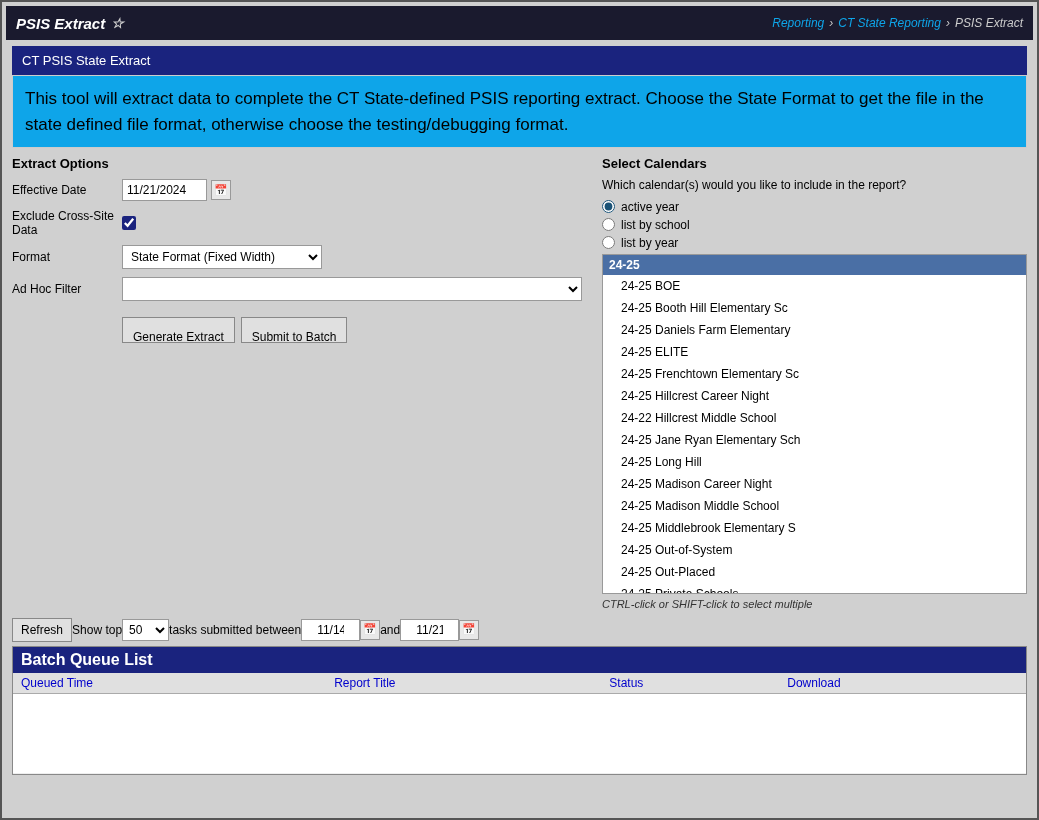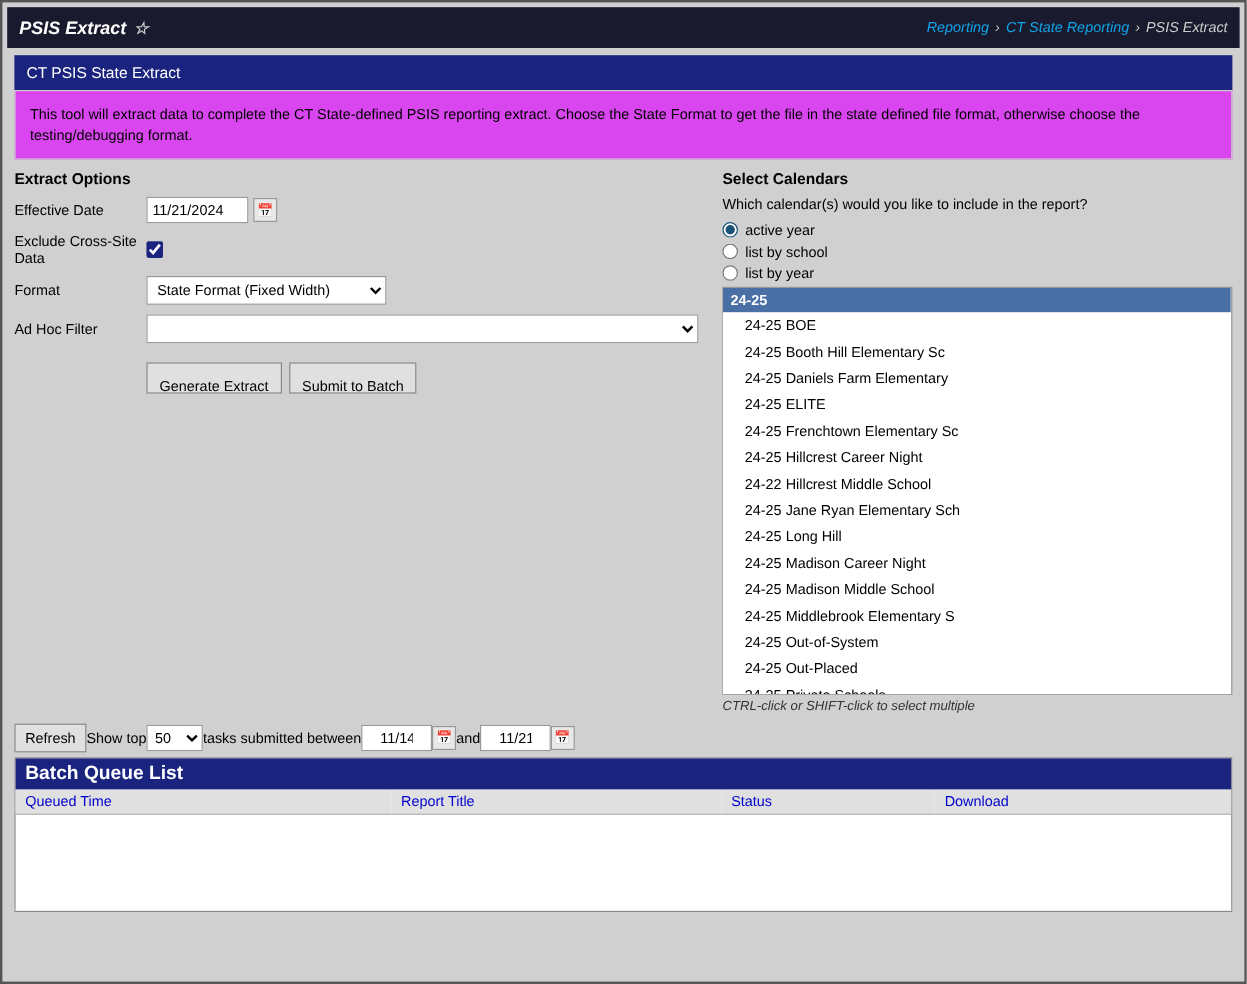--- a/index.html
+++ b/index.html
@@ -54,24 +54,24 @@
       background: #1a237e;
       color: #fff;
       font-weight: normal;
       font-size: 13px;
       padding: 7px 10px;
       margin-bottom: 0;
     }
 
     
     .info-box {
-      background: #d946ef;
+      background: #0ea5e9;
       border: 1px solid #ccc;
       padding: 10px 12px;
-      font-size: 12px;
+      font-size: 17px;
       line-height: 1.5;
       margin-bottom: 8px;
     }
 
     
     .two-col {
       display: flex;
       gap: 10px;
       margin-bottom: 8px;
     }

